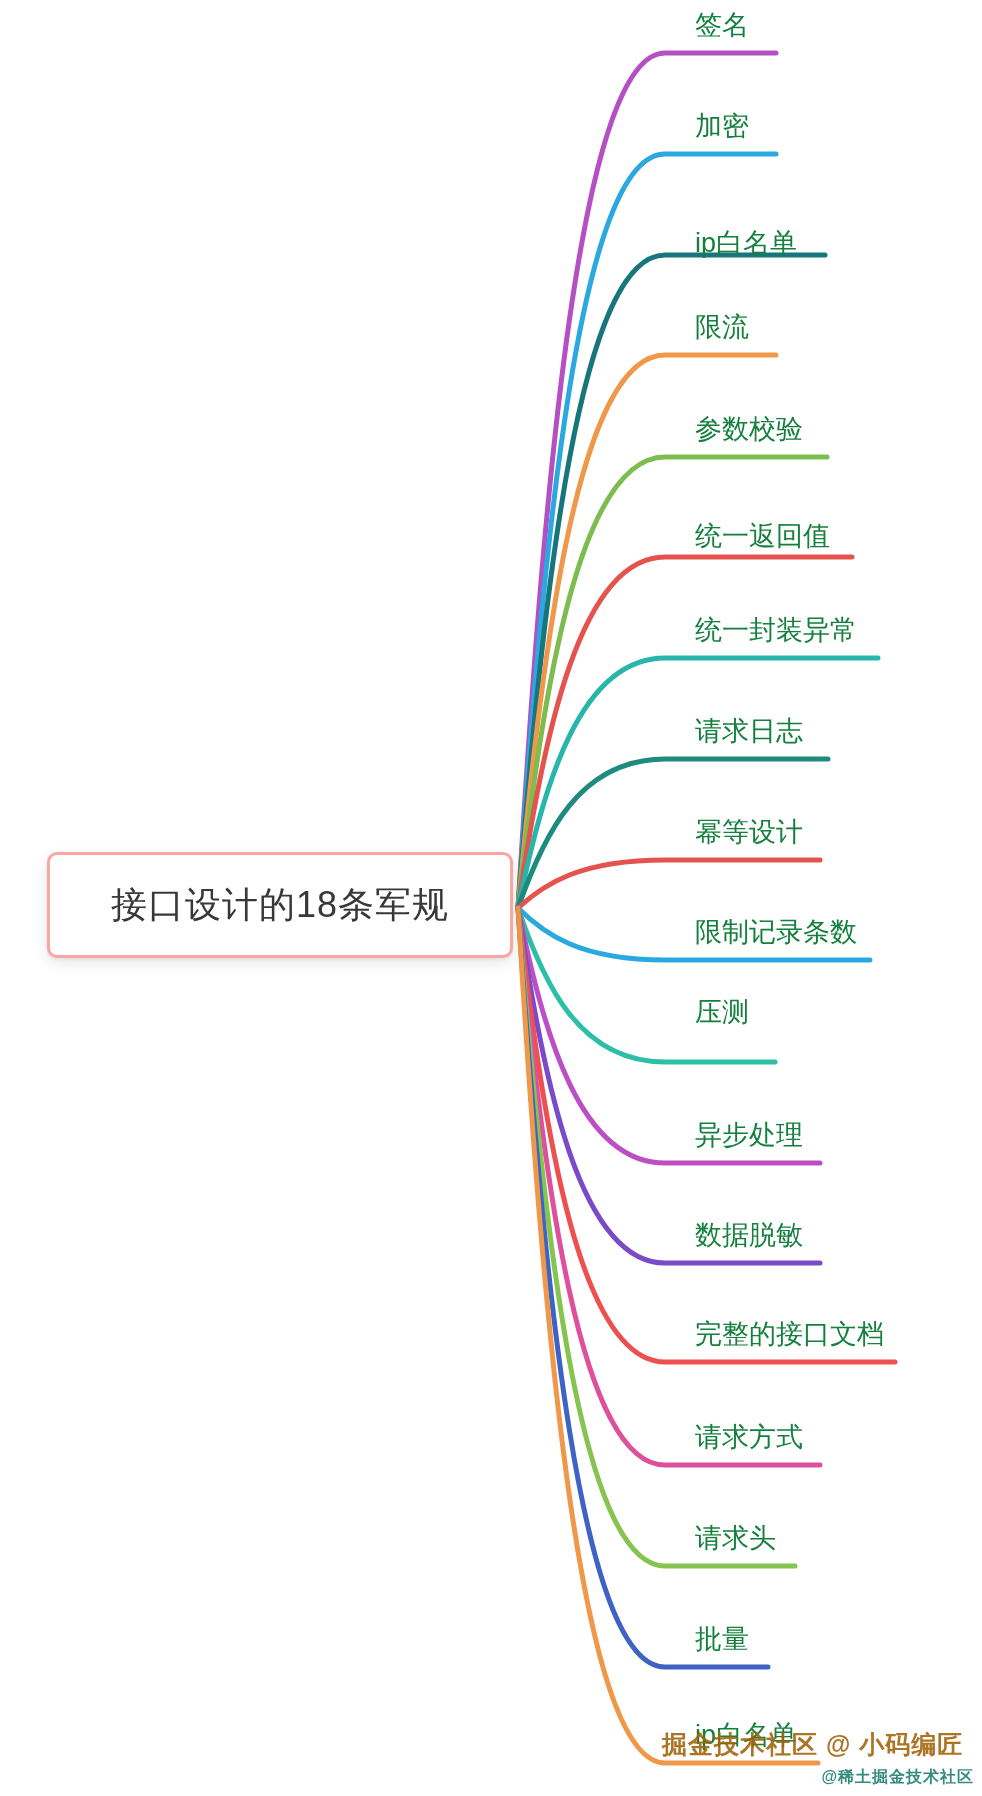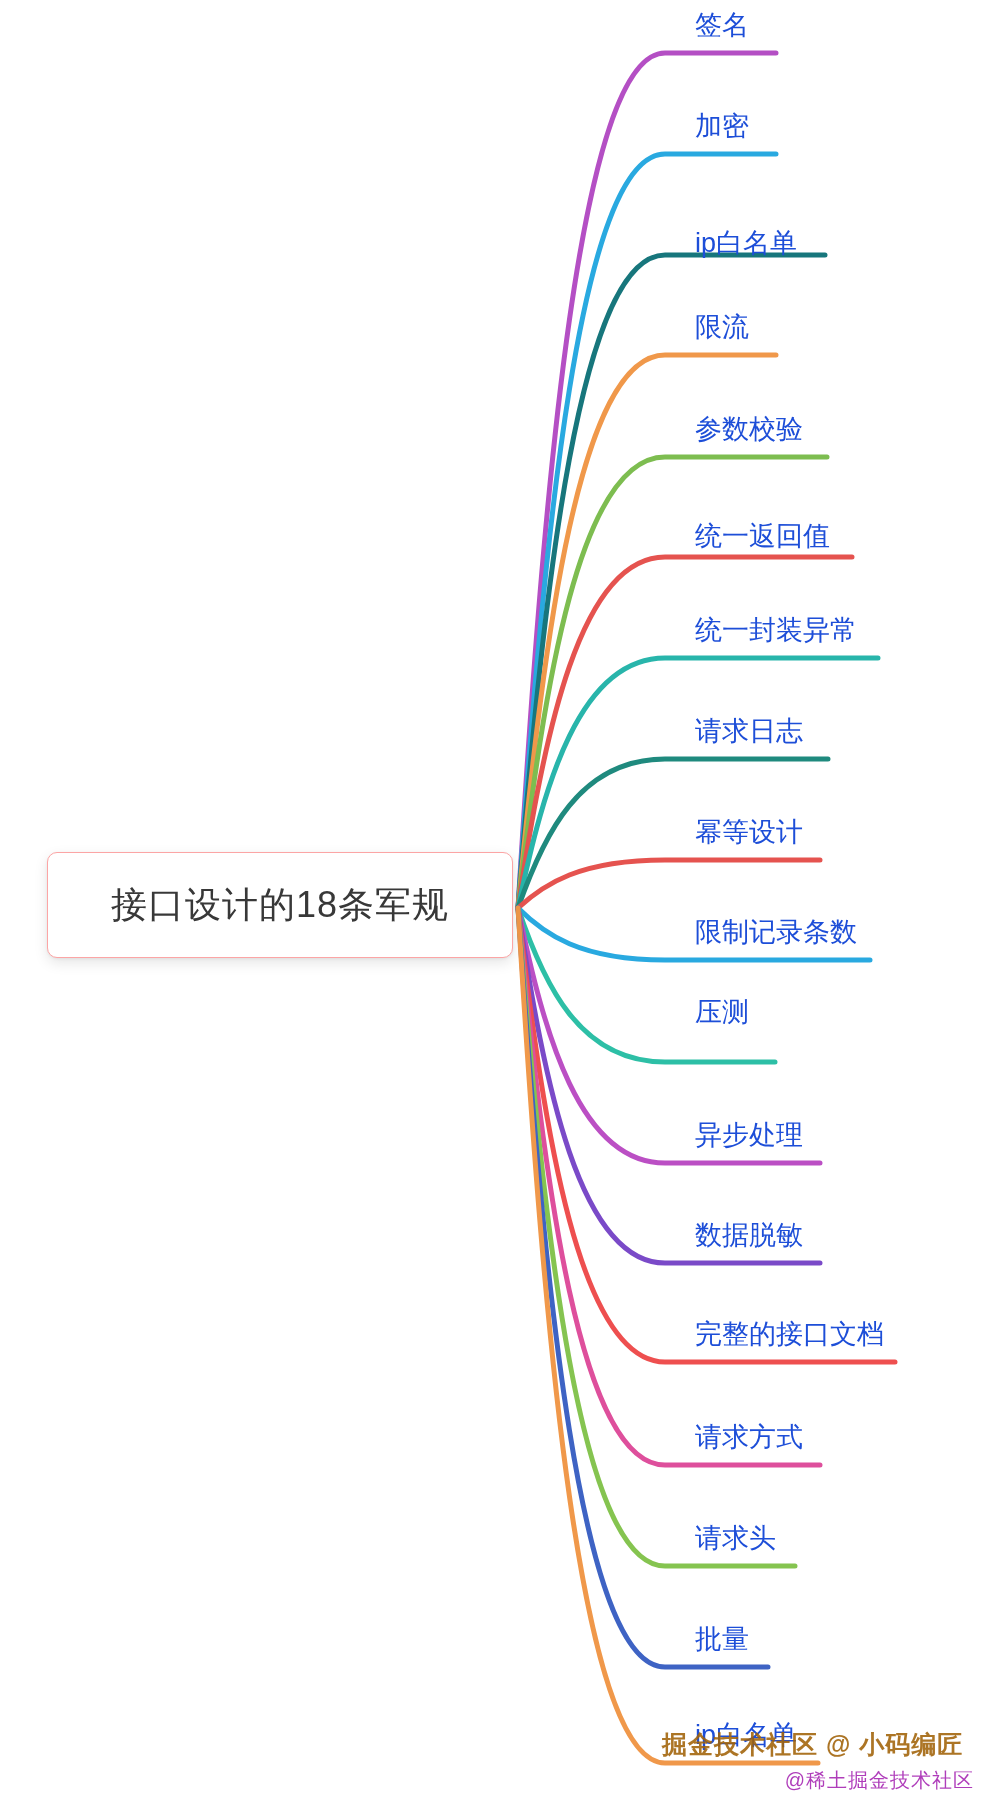--- a/index.html
+++ b/index.html
@@ -9,43 +9,43 @@
     width:982px;height:1796px;
     background:#ffffff;
     overflow:hidden;
     font-family:"Liberation Sans","DejaVu Sans",sans-serif;
   }
   .edges{position:absolute;left:0;top:0;width:982px;height:1796px;}
   .edges path{fill:none;stroke-width:5;stroke-linecap:round;}
   .root-node{
     position:absolute;left:47px;top:852px;width:466px;height:106px;
     background:#ffffff;
-    border:1px solid #fca5a5;
+    border:3px solid #fca5a5;
     border-radius:10px;
     box-shadow:0 5px 14px rgba(0,0,0,0.10),0 1px 3px rgba(0,0,0,0.06);
     display:flex;align-items:center;justify-content:center;
     z-index:2;
   }
   .root-title{
     font-size:36px;font-weight:500;color:#383838;letter-spacing:1px;
     white-space:nowrap;
   }
   .branch-label{
     position:absolute;left:695px;
-    font-size:27px;line-height:32px;color:#1d4ed8;
+    font-size:27px;line-height:32px;color:#15803d;
     white-space:nowrap;z-index:3;
   }
   .watermark-1{
     position:absolute;left:662px;top:1728px;
     font-size:25px;font-weight:600;color:#a16207;opacity:0.88;
     white-space:nowrap;z-index:5;letter-spacing:1px;
   }
   .watermark-2{
     position:absolute;right:8px;top:1767px;
-    font-size:20px;font-weight:400;color:#a21caf;opacity:0.85;
+    font-size:16px;font-weight:700;color:#0f766e;opacity:0.85;
     white-space:nowrap;z-index:5;letter-spacing:1px;
   }
 </style>
 </head>
 <body>
 
 <div class="canvas">
 
   <svg class="edges" xmlns="http://www.w3.org/2000/svg" width="982" height="1796" viewBox="0 0 982 1796" id="edges-svg">
       <path d="M 518 908 C 544 480.5 580 53 665 53 L 776 53" stroke="#b44fc4"></path>

